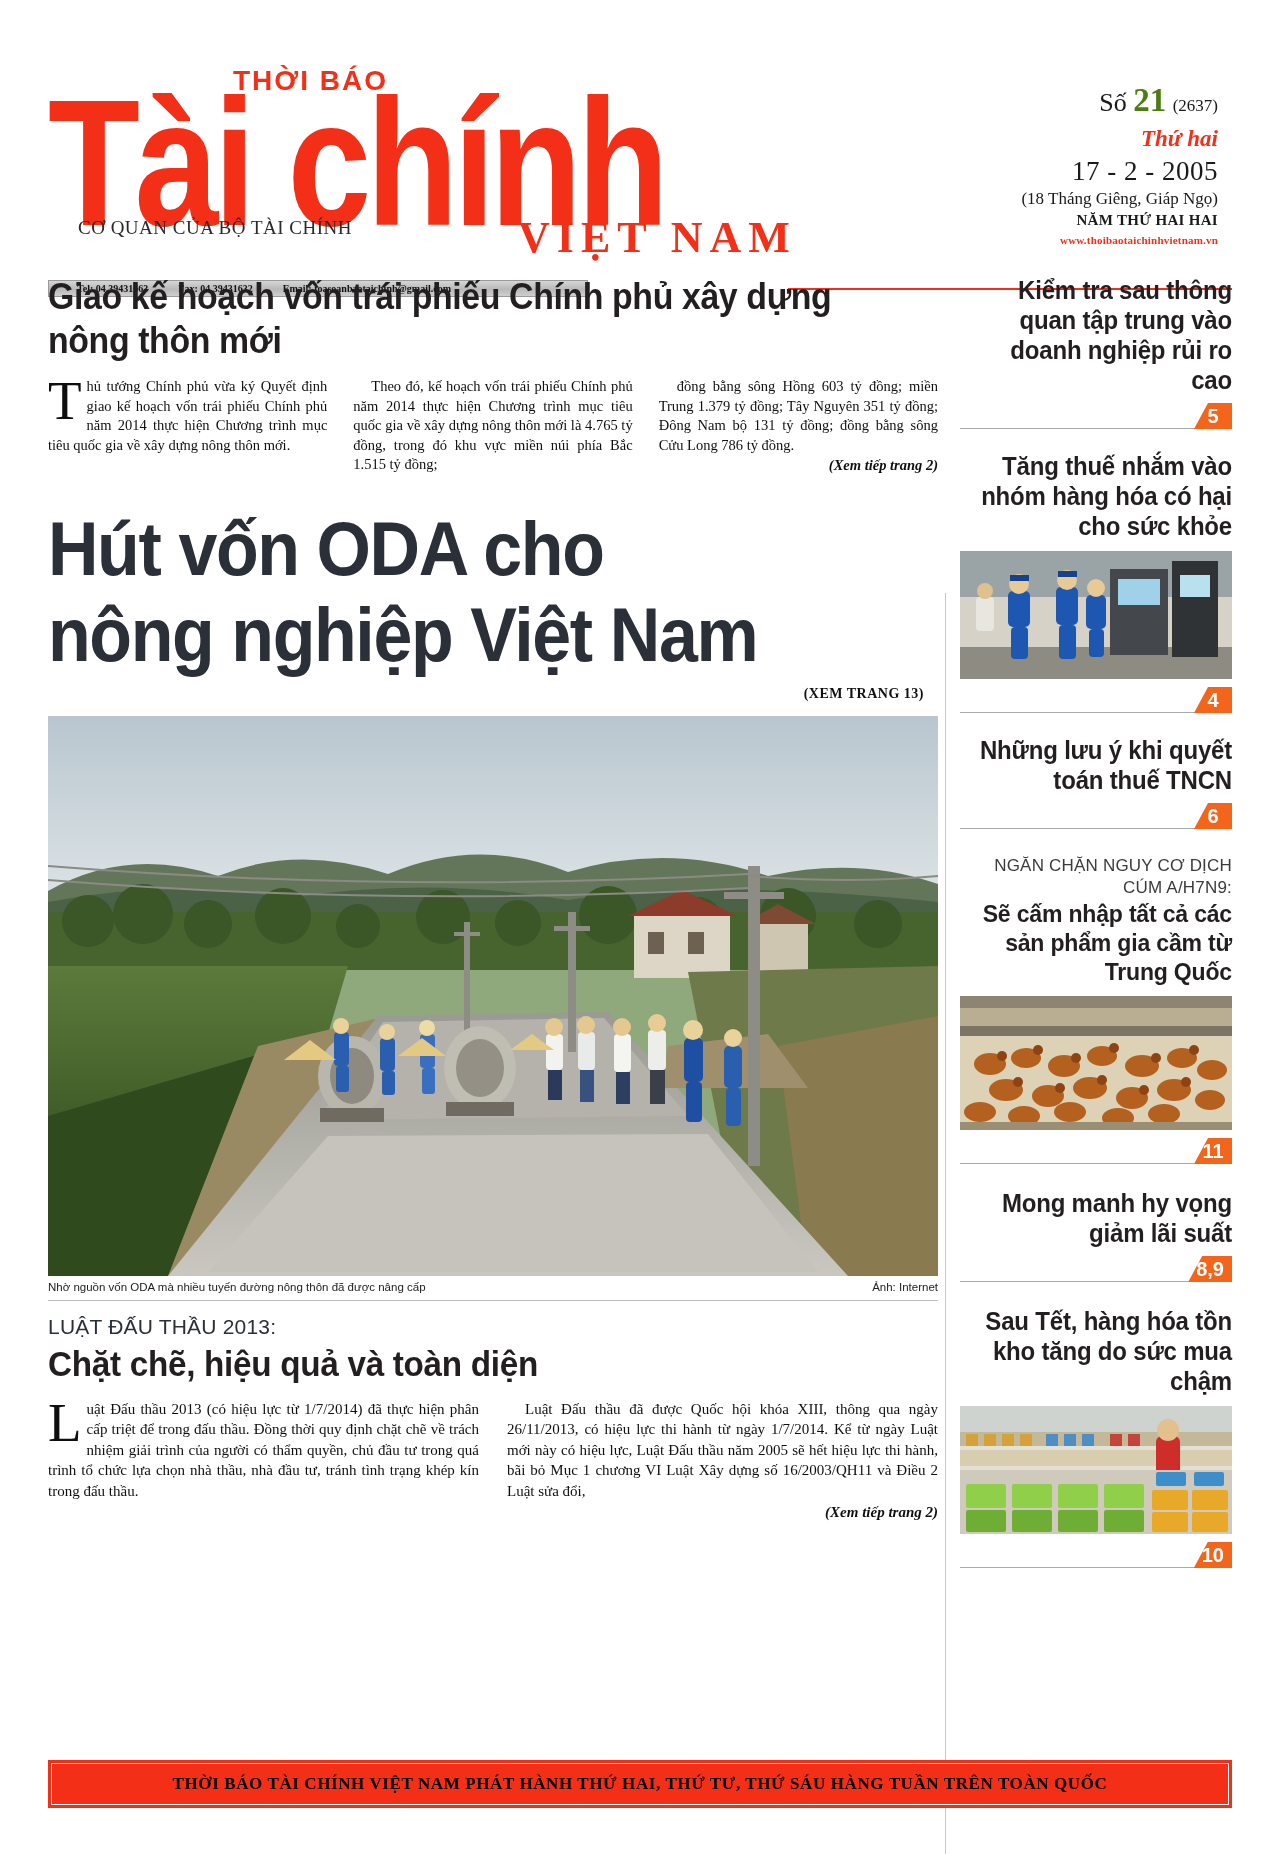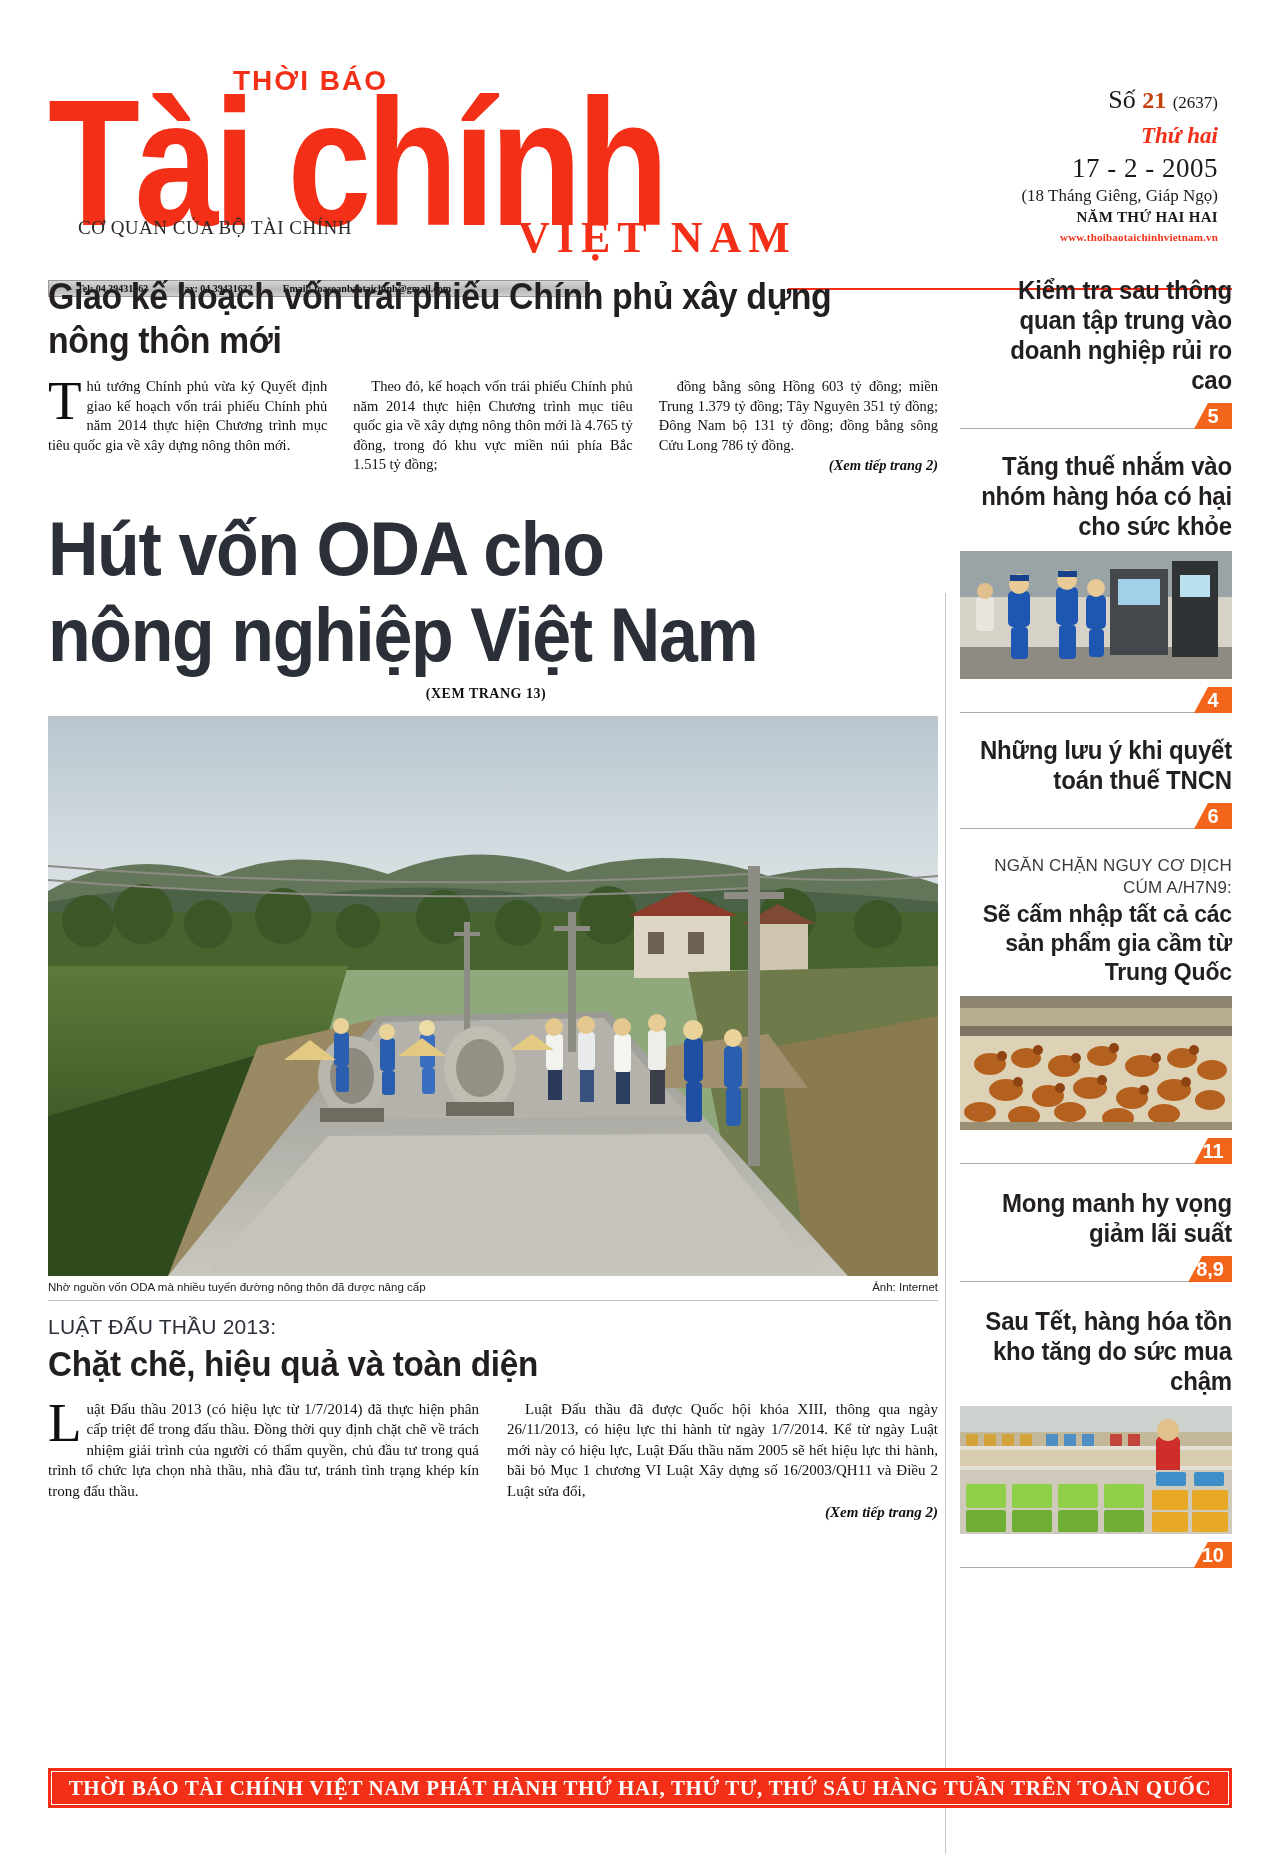--- a/index.html
+++ b/index.html
@@ -96,23 +96,23 @@
     top: 84px;
     text-align: right;
     width: 330px;
   }
   .issue-line {
     font-size: 26px;
     color: #1a1a1a;
     line-height: 32px;
   }
   .issue-line .num {
-    color: #c2410c;
-    font-weight: bold;
-    font-size: 24px;
+    color: #4d7c0f;
+    font-weight: bold;
+    font-size: 33px;
   }
   .issue-line .paren { font-size: 17px; color:#1a1a1a; }
   .thu-hai {
     font-size: 23px;
     font-style: italic;
     font-weight: bold;
     color: #f42f17;
     line-height: 33px;
   }
   .date-big {
@@ -212,21 +212,21 @@
     font-family: "Liberation Sans", sans-serif;
     font-weight: bold;
     font-size: 76px;
     line-height: 86px;
     color: #2b3038;
     letter-spacing: -1.5px;
     transform: scaleX(0.92);
     transform-origin: left center;
   }
   .xem-trang {
-    text-align: center;
+    text-align: right;
     font-family: "Liberation Serif", serif;
     font-weight: bold;
     font-size: 14px;
     letter-spacing: 0.5px;
     margin-top: 8px;
     margin-right: 14px;
     color: #111;
   }
 
   
@@ -337,30 +337,30 @@
     position: relative;
   }
   .side-photo.tall { height: 134px; }
 
   
   .footer-banner {
     position: absolute;
     left: 48px;
     bottom: 46px;
     width: 1184px;
-    height: 40px;
+    height: 48px;
     background: #f42f17;
     border: 3px solid #f42f17;
     display: flex;
     align-items: center;
     justify-content: center;
-    color: #ffffff;
-    font-family: "Liberation Serif", serif;
-    font-weight: bold;
-    font-size: 21px;
+    color: #000000;
+    font-family: "Liberation Serif", serif;
+    font-weight: bold;
+    font-size: 17px;
     letter-spacing: 0.6px;
     white-space: nowrap;
   }
   .footer-inner {
     width: 100%;
     height: 100%;
     border: 1px solid #ffffff;
     display: flex;
     align-items: center;
     justify-content: center;

